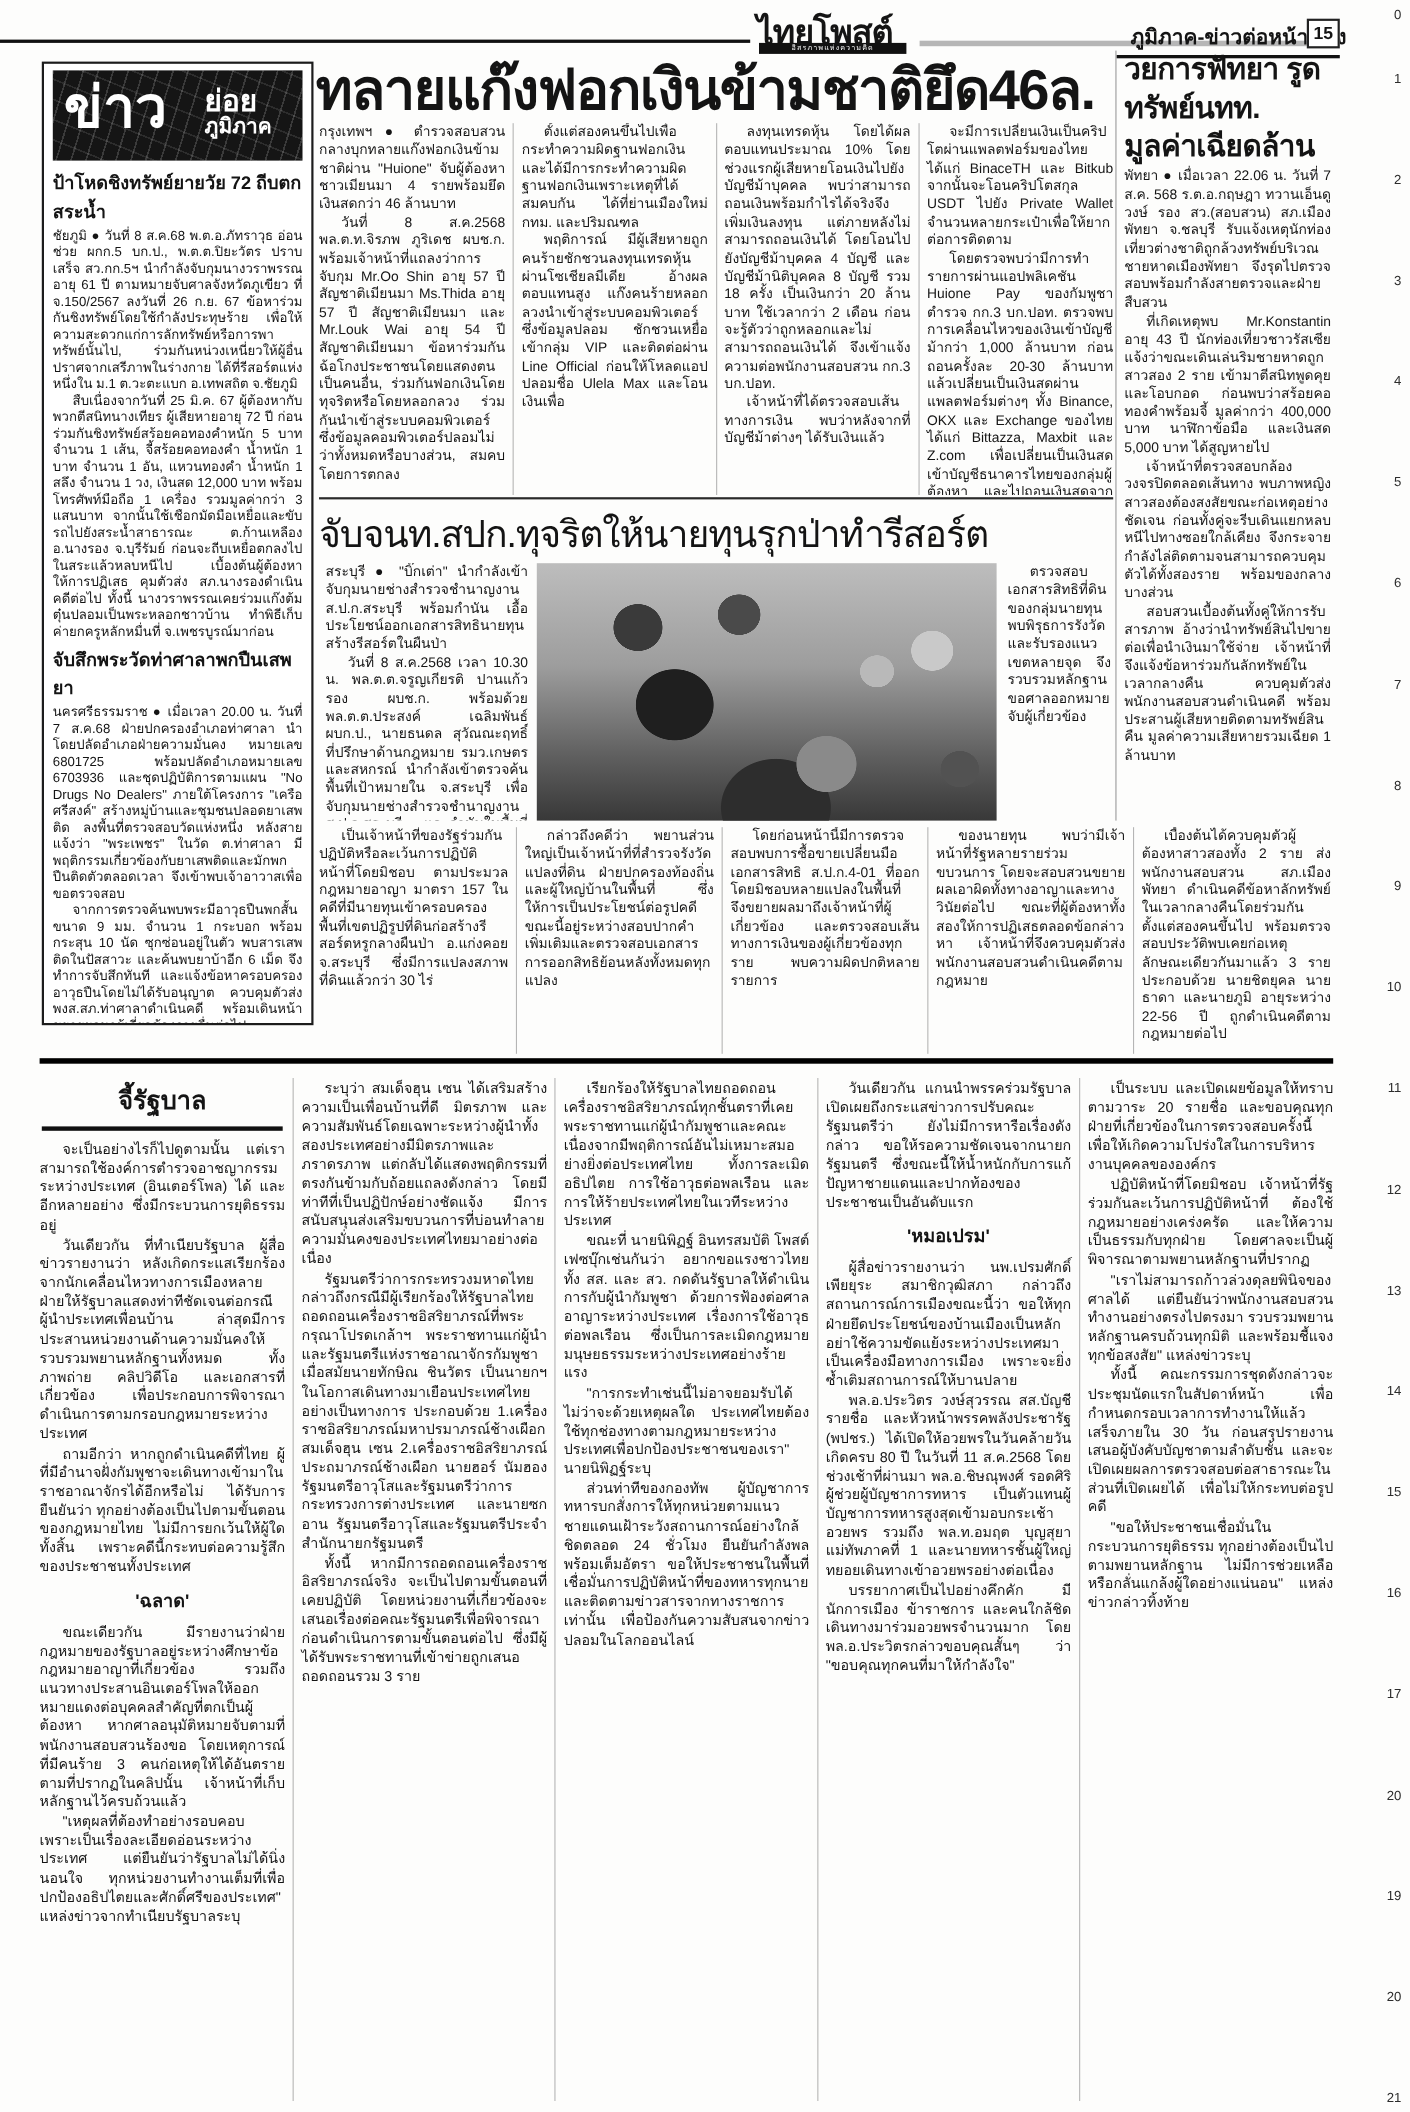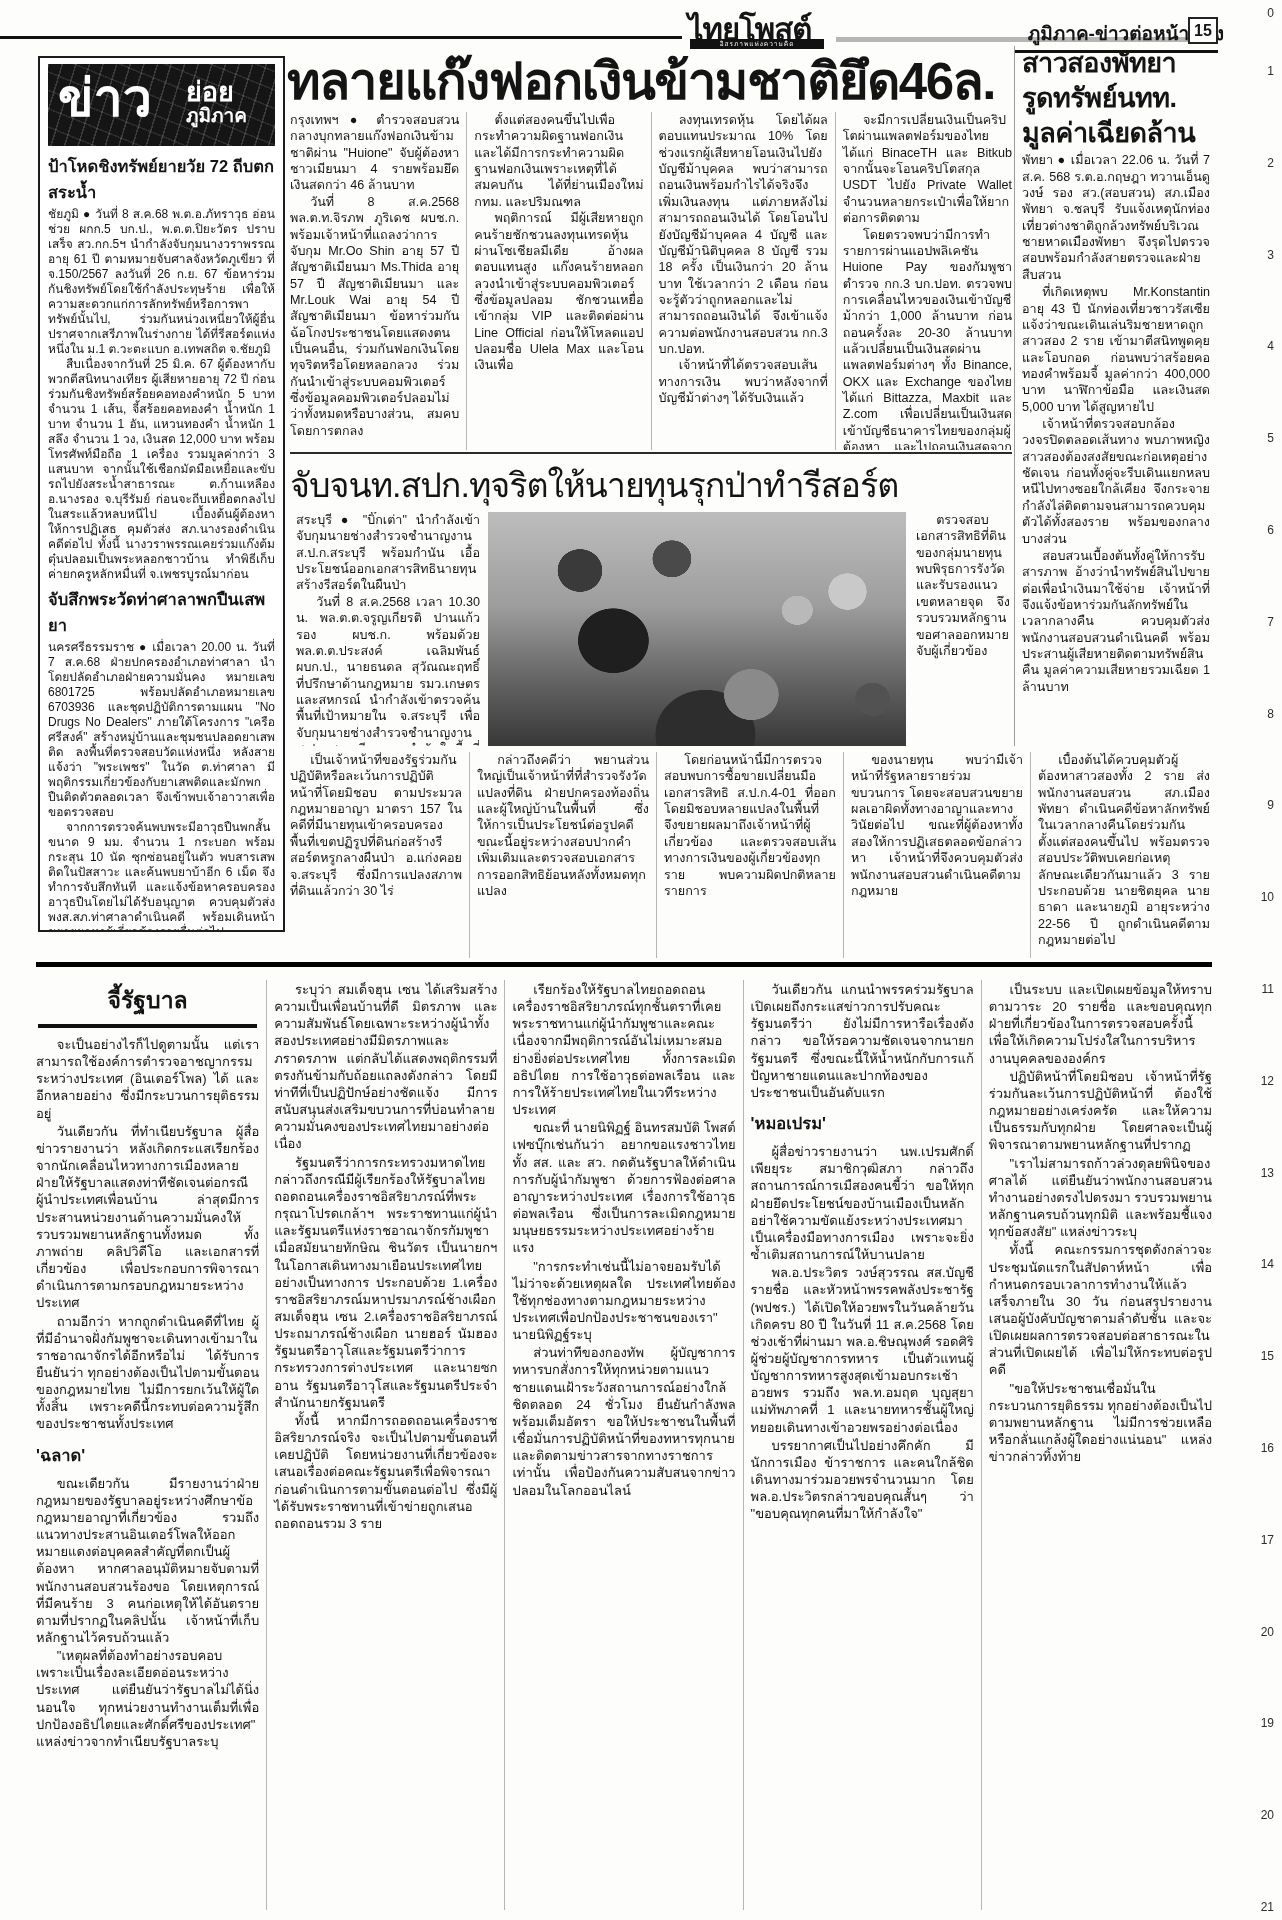--- a/index.html
+++ b/index.html
@@ -79,21 +79,21 @@
   .band{left:290px;top:752px;width:920px;height:206px}
 
   .thick-rule{left:36px;top:962px;width:1176px;height:5px;background:#000}
 
   
   .bottom{left:36px;top:980px;width:1176px;height:930px}
   .bottom .bcol{overflow:hidden}
   .bottom p{font-size:13px;line-height:1.32;text-align:justify;text-indent:1.6em;margin-top:1px}
   .col-head{font-size:23px;font-weight:700;text-align:center;margin:2px 0 6px}
   .col-head-rule{height:4px;background:#111;margin:0 2px 8px}
-  .crosshead{font-size:16.5px;font-weight:800;text-align:left;margin:9px 0 7px}
+  .crosshead{font-size:16.5px;font-weight:800;text-align:center;margin:9px 0 7px}
 </style>
 </head>
 <body>
 
 <div class="page">
 
   <div class="abs rule-left"></div>
   <div class="abs masthead">ไทยโพสต์</div>
   <div class="abs masthead-bar">อิสรภาพแห่งความคิด</div>
   <div class="abs rule-gray"></div>
@@ -139,21 +139,21 @@
       </div>
     <div>
         <p>จะมีการเปลี่ยนเงินเป็นคริปโตผ่านแพลตฟอร์มของไทย ได้แก่ BinaceTH และ Bitkub จากนั้นจะโอนคริปโตสกุล USDT ไปยัง Private Wallet จำนวนหลายกระเป๋าเพื่อให้ยากต่อการติดตาม</p>
         <p>โดยตรวจพบว่ามีการทำรายการผ่านแอปพลิเคชัน Huione Pay ของกัมพูชา ตำรวจ กก.3 บก.ปอท. ตรวจพบการเคลื่อนไหวของเงินเข้าบัญชีม้ากว่า 1,000 ล้านบาท ก่อนถอนครั้งละ 20-30 ล้านบาท แล้วเปลี่ยนเป็นเงินสดผ่านแพลตฟอร์มต่างๆ ทั้ง Binance, OKX และ Exchange ของไทย ได้แก่ Bittazza, Maxbit และ Z.com เพื่อเปลี่ยนเป็นเงินสดเข้าบัญชีธนาคารไทยของกลุ่มผู้ต้องหา และไปถอนเงินสดจากธนาคารในพื้นที่ อ.แม่สอด จ.ตาก ตรวจยึดของกลางรวมได้กว่า 46 ล้านบาท</p>
       </div>
   </div>
 
   <div class="abs vrule" style="left:1014px;top:46px;height:700px"></div>
 
   <div class="abs pattaya">
-    <h2>สาวสองพัทยา รูดทรัพย์นทท. มูลค่าเฉียดล้าน</h2>
+    <h2>วยการฟัทยา รูดทรัพย์นทท. มูลค่าเฉียดล้าน</h2>
     <div>
         <p class="lead">พัทยา ● เมื่อเวลา 22.06 น. วันที่ 7 ส.ค. 568 ร.ต.อ.กฤษฎา ทวานเอ็นดูวงษ์ รอง สว.(สอบสวน) สภ.เมืองพัทยา จ.ชลบุรี รับแจ้งเหตุนักท่องเที่ยวต่างชาติถูกล้วงทรัพย์บริเวณชายหาดเมืองพัทยา จึงรุดไปตรวจสอบพร้อมกำลังสายตรวจและฝ่ายสืบสวน</p>
         <p>ที่เกิดเหตุพบ Mr.Konstantin อายุ 43 ปี นักท่องเที่ยวชาวรัสเซีย แจ้งว่าขณะเดินเล่นริมชายหาดถูกสาวสอง 2 ราย เข้ามาตีสนิทพูดคุยและโอบกอด ก่อนพบว่าสร้อยคอทองคำพร้อมจี้ มูลค่ากว่า 400,000 บาท นาฬิกาข้อมือ และเงินสด 5,000 บาท ได้สูญหายไป</p>
         <p>เจ้าหน้าที่ตรวจสอบกล้องวงจรปิดตลอดเส้นทาง พบภาพหญิงสาวสองต้องสงสัยขณะก่อเหตุอย่างชัดเจน ก่อนทั้งคู่จะรีบเดินแยกหลบหนีไปทางซอยใกล้เคียง จึงกระจายกำลังไล่ติดตามจนสามารถควบคุมตัวได้ทั้งสองราย พร้อมของกลางบางส่วน</p>
         <p>สอบสวนเบื้องต้นทั้งคู่ให้การรับสารภาพ อ้างว่านำทรัพย์สินไปขายต่อเพื่อนำเงินมาใช้จ่าย เจ้าหน้าที่จึงแจ้งข้อหาร่วมกันลักทรัพย์ในเวลากลางคืน ควบคุมตัวส่งพนักงานสอบสวนดำเนินคดี พร้อมประสานผู้เสียหายติดตามทรัพย์สินคืน มูลค่าความเสียหายรวมเฉียด 1 ล้านบาท</p>
       </div>
   </div>
 
   <div class="abs sb-divider"></div>
   <div class="abs sb-headline">จับจนท.สปก.ทุจริตให้นายทุนรุกป่าทำรีสอร์ต</div>
@@ -211,21 +211,21 @@
         <p>ขณะที่ นายนิพิฏฐ์ อินทรสมบัติ โพสต์เฟซบุ๊กเช่นกันว่า อยากขอแรงชาวไทยทั้ง สส. และ สว. กดดันรัฐบาลให้ดำเนินการกับผู้นำกัมพูชา ด้วยการฟ้องต่อศาลอาญาระหว่างประเทศ เรื่องการใช้อาวุธต่อพลเรือน ซึ่งเป็นการละเมิดกฎหมายมนุษยธรรมระหว่างประเทศอย่างร้ายแรง</p>
         <p>"การกระทำเช่นนี้ไม่อาจยอมรับได้ไม่ว่าจะด้วยเหตุผลใด ประเทศไทยต้องใช้ทุกช่องทางตามกฎหมายระหว่างประเทศเพื่อปกป้องประชาชนของเรา" นายนิพิฏฐ์ระบุ</p>
         <p>ส่วนท่าทีของกองทัพ ผู้บัญชาการทหารบกสั่งการให้ทุกหน่วยตามแนวชายแดนเฝ้าระวังสถานการณ์อย่างใกล้ชิดตลอด 24 ชั่วโมง ยืนยันกำลังพลพร้อมเต็มอัตรา ขอให้ประชาชนในพื้นที่เชื่อมั่นการปฏิบัติหน้าที่ของทหารทุกนาย และติดตามข่าวสารจากทางราชการเท่านั้น เพื่อป้องกันความสับสนจากข่าวปลอมในโลกออนไลน์</p>
       </div>
     <div class="bcol">
       <div>
           <p>วันเดียวกัน แกนนำพรรคร่วมรัฐบาลเปิดเผยถึงกระแสข่าวการปรับคณะรัฐมนตรีว่า ยังไม่มีการหารือเรื่องดังกล่าว ขอให้รอความชัดเจนจากนายกรัฐมนตรี ซึ่งขณะนี้ให้น้ำหนักกับการแก้ปัญหาชายแดนและปากท้องของประชาชนเป็นอันดับแรก</p>
         </div>
       <div class="crosshead">'หมอเปรม'</div>
       <div>
-          <p>ผู้สื่อข่าวรายงานว่า นพ.เปรมศักดิ์ เพียยุระ สมาชิกวุฒิสภา กล่าวถึงสถานการณ์การเมืสองคนขี้ว่า ขอให้ทุกฝ่ายยึดประโยชน์ของบ้านเมืองเป็นหลัก อย่าใช้ความขัดแย้งระหว่างประเทศมาเป็นเครื่องมือทางการเมือง เพราะจะยิ่งซ้ำเติมสถานการณ์ให้บานปลาย</p>
+          <p>ผู้สื่อข่าวรายงานว่า นพ.เปรมศักดิ์ เพียยุระ สมาชิกวุฒิสภา กล่าวถึงสถานการณ์การเมืองขณะนี้ว่า ขอให้ทุกฝ่ายยึดประโยชน์ของบ้านเมืองเป็นหลัก อย่าใช้ความขัดแย้งระหว่างประเทศมาเป็นเครื่องมือทางการเมือง เพราะจะยิ่งซ้ำเติมสถานการณ์ให้บานปลาย</p>
           <p>พล.อ.ประวิตร วงษ์สุวรรณ สส.บัญชีรายชื่อ และหัวหน้าพรรคพลังประชารัฐ (พปชร.) ได้เปิดให้อวยพรในวันคล้ายวันเกิดครบ 80 ปี ในวันที่ 11 ส.ค.2568 โดยช่วงเช้าที่ผ่านมา พล.อ.ชิษณุพงศ์ รอดศิริ ผู้ช่วยผู้บัญชาการทหาร เป็นตัวแทนผู้บัญชาการทหารสูงสุดเข้ามอบกระเช้าอวยพร รวมถึง พล.ท.อมฤต บุญสุยา แม่ทัพภาคที่ 1 และนายทหารชั้นผู้ใหญ่ทยอยเดินทางเข้าอวยพรอย่างต่อเนื่อง</p>
           <p>บรรยากาศเป็นไปอย่างคึกคัก มีนักการเมือง ข้าราชการ และคนใกล้ชิดเดินทางมาร่วมอวยพรจำนวนมาก โดย พล.อ.ประวิตรกล่าวขอบคุณสั้นๆ ว่า "ขอบคุณทุกคนที่มาให้กำลังใจ"</p>
         </div>
     </div>
     <div class="bcol">
         <p>เป็นระบบ และเปิดเผยข้อมูลให้ทราบตามวาระ 20 รายชื่อ และขอบคุณทุกฝ่ายที่เกี่ยวข้องในการตรวจสอบครั้งนี้ เพื่อให้เกิดความโปร่งใสในการบริหารงานบุคคลขององค์กร</p>
         <p>ปฏิบัติหน้าที่โดยมิชอบ เจ้าหน้าที่รัฐร่วมกันละเว้นการปฏิบัติหน้าที่ ต้องใช้กฎหมายอย่างเคร่งครัด และให้ความเป็นธรรมกับทุกฝ่าย โดยศาลจะเป็นผู้พิจารณาตามพยานหลักฐานที่ปรากฏ</p>
         <p>"เราไม่สามารถก้าวล่วงดุลยพินิจของศาลได้ แต่ยืนยันว่าพนักงานสอบสวนทำงานอย่างตรงไปตรงมา รวบรวมพยานหลักฐานครบถ้วนทุกมิติ และพร้อมชี้แจงทุกข้อสงสัย" แหล่งข่าวระบุ</p>
         <p>ทั้งนี้ คณะกรรมการชุดดังกล่าวจะประชุมนัดแรกในสัปดาห์หน้า เพื่อกำหนดกรอบเวลาการทำงานให้แล้วเสร็จภายใน 30 วัน ก่อนสรุปรายงานเสนอผู้บังคับบัญชาตามลำดับชั้น และจะเปิดเผยผลการตรวจสอบต่อสาธารณะในส่วนที่เปิดเผยได้ เพื่อไม่ให้กระทบต่อรูปคดี</p>
         <p>"ขอให้ประชาชนเชื่อมั่นในกระบวนการยุติธรรม ทุกอย่างต้องเป็นไปตามพยานหลักฐาน ไม่มีการช่วยเหลือหรือกลั่นแกล้งผู้ใดอย่างแน่นอน" แหล่งข่าวกล่าวทิ้งท้าย</p>

